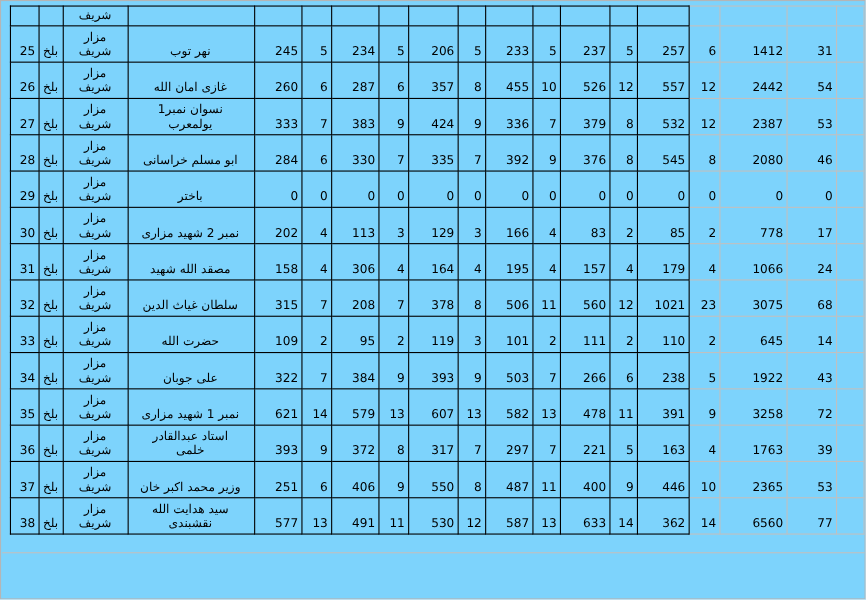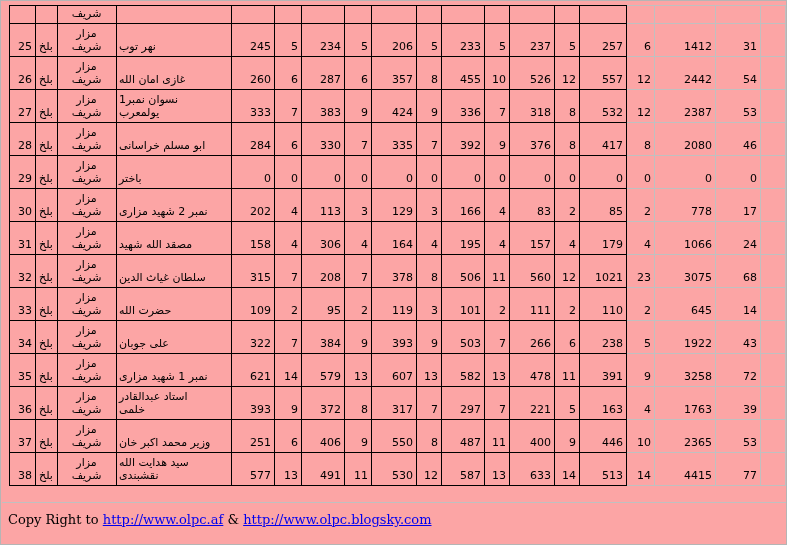--- a/index.html
+++ b/index.html
@@ -1,21 +1,21 @@
 <!DOCTYPE html>
 <html><head>
 <meta charset="utf-8">
 <style>
   html,body{margin:0;padding:0;background:#fff;}
   #page{
     position:relative;
     width:787px;height:545px;
     box-sizing:border-box;
     border:1px solid #b5b5b5;
-    background:#fca5a5;
+    background:#7dd3fc;
     font-family:"DejaVu Sans", sans-serif;
     overflow:hidden;
   }
   table#grid{
     position:absolute;left:8px;top:4px;
     border-collapse:collapse;
     table-layout:fixed;
     width:777px;
     font-family:"DejaVu Sans", sans-serif;
     font-size:11px;
@@ -27,21 +27,21 @@
     padding:1px 3px 3px 2px;
     overflow:hidden;
     line-height:13px;
   }
   #grid tr{height:33px;}
   #grid tr.partial{height:17px;}
   #grid td.g{border-color:#c0c0c0;}
   #grid td.numcell{text-align:right;}
   #grid td.ctr{text-align:center;}
   #grid td.ar{direction:rtl;unicode-bidi:embed;}
-  #grid td.school{direction:rtl;text-align:left;padding-right:4px;}
+  #grid td.school{direction:rtl;text-align:center;padding-right:4px;}
   .dline{text-align:center;}
   #belowline{
     position:absolute;left:1px;top:501px;width:784px;height:1px;
     background:#c0c0c0;
   }
   #footer{
     position:absolute;left:7px;top:511px;
     font-family:"DejaVu Serif", serif;
     font-size:13px;color:#000;white-space:nowrap;
   }
@@ -164,21 +164,21 @@
         <div>يولمعرب</div>
       </td>
       <td class="numcell">333</td>
       <td class="numcell">7</td>
       <td class="numcell">383</td>
       <td class="numcell">9</td>
       <td class="numcell">424</td>
       <td class="numcell">9</td>
       <td class="numcell">336</td>
       <td class="numcell">7</td>
-      <td class="numcell">318</td>
+      <td class="numcell">379</td>
       <td class="numcell">8</td>
       <td class="numcell">532</td>
       <td class="numcell g">12</td>
       <td class="numcell g">2387</td>
       <td class="numcell g">53</td>
       <td class="g"></td>
     </tr>
         <tr>
       <td class="numcell">28</td>
       <td class="ctr ar">بلخ</td>
@@ -193,21 +193,21 @@
       <td class="numcell">284</td>
       <td class="numcell">6</td>
       <td class="numcell">330</td>
       <td class="numcell">7</td>
       <td class="numcell">335</td>
       <td class="numcell">7</td>
       <td class="numcell">392</td>
       <td class="numcell">9</td>
       <td class="numcell">376</td>
       <td class="numcell">8</td>
-      <td class="numcell">417</td>
+      <td class="numcell">545</td>
       <td class="numcell g">8</td>
       <td class="numcell g">2080</td>
       <td class="numcell g">46</td>
       <td class="g"></td>
     </tr>
         <tr>
       <td class="numcell">29</td>
       <td class="ctr ar">بلخ</td>
       <td class="ctr ar">
         <div class="dline">مزار</div>
@@ -463,26 +463,25 @@
       <td class="numcell">577</td>
       <td class="numcell">13</td>
       <td class="numcell">491</td>
       <td class="numcell">11</td>
       <td class="numcell">530</td>
       <td class="numcell">12</td>
       <td class="numcell">587</td>
       <td class="numcell">13</td>
       <td class="numcell">633</td>
       <td class="numcell">14</td>
-      <td class="numcell">513</td>
+      <td class="numcell">362</td>
       <td class="numcell g">14</td>
-      <td class="numcell g">4415</td>
+      <td class="numcell g">6560</td>
       <td class="numcell g">77</td>
       <td class="g"></td>
     </tr>
       </tbody>
   </table>
 
   <div id="belowline"></div>
 
-  <div id="footer"><span>Copy Right to </span><a>http://www.olpc.af</a><span> &amp; </span><a>http://www.olpc.blogsky.com</a></div>
 
 </div>
 
 </body></html>

